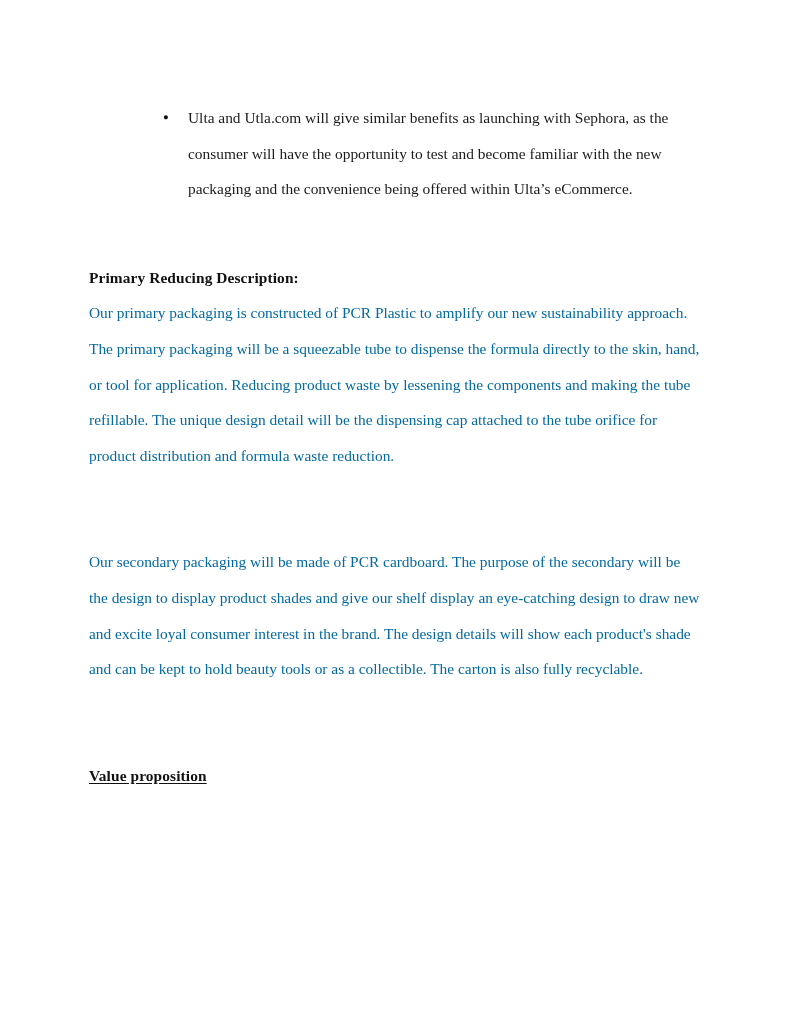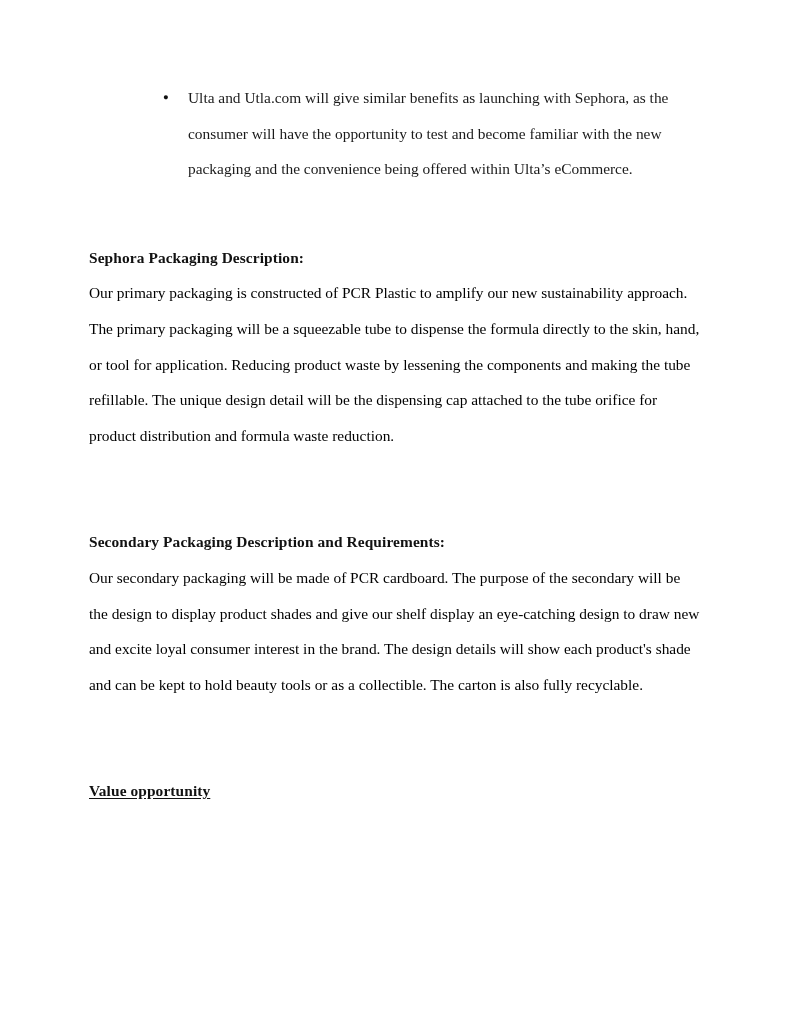--- a/index.html
+++ b/index.html
@@ -16,21 +16,21 @@
     position: relative;
     width: 791px;
     height: 1024px;
     background: #ffffff;
     overflow: hidden;
     box-sizing: border-box;
   }
   .content {
     position: absolute;
     left: 89px;
-    top: 80px;
+    top: 100px;
     width: 613px;
   }
 
   
   .bullet-list {
     list-style: none;
     margin: 0 0 0 0;
     padding: 0;
   }
   .bullet-item {
@@ -63,21 +63,21 @@
     letter-spacing: 0.1px;
     color: #111111;
   }
   .heading.underlined {
     text-decoration: underline;
     text-underline-offset: 2px;
   }
   .body-par {
     font-size: 15.4px;
     line-height: 35.6px;
-    color: #000000;
+    color: #0369a1;
     text-align: left;
   }
 
   
   .gap-after-list { height: 53px; }
   .gap-between-sections { height: 71px; }
   .gap-before-pricing { height: 71px; }
 </style>
 </head>
 <body>
@@ -85,31 +85,30 @@
 <div class="page">
   <div class="content">
 
     <ul class="bullet-list">
       <li class="bullet-item">Ulta and Utla.com will give similar benefits as launching with Sephora, as the consumer will have the opportunity to test and become familiar with the new packaging and the convenience being offered within Ulta’s eCommerce.</li>
     </ul>
 
     <div class="gap-after-list"></div>
 
     <div class="section">
-      <div class="heading">Sephora Packaging Description:</div>
+      <div class="heading">Primary Reducing Description:</div>
       <div class="body-par">Our primary packaging is constructed of PCR Plastic to amplify our new sustainability approach. The primary packaging will be a squeezable tube to dispense the formula directly to the skin, hand, or tool for application. Reducing product waste by lessening the components and making the tube refillable. The unique design detail will be the dispensing cap attached to the tube orifice for product distribution and formula waste reduction.</div>
     </div>
 
     <div class="gap-between-sections"></div>
 
     <div class="section">
-      <div class="heading">Secondary Packaging Description and Requirements:</div>
       <div class="body-par">Our secondary packaging will be made of PCR cardboard. The purpose of the secondary will be the design to display product shades and give our shelf display an eye-catching design to draw new and excite loyal consumer interest in the brand. The design details will show each product's shade and can be kept to hold beauty tools or as a collectible. The carton is also fully recyclable.</div>
     </div>
 
     <div class="gap-before-pricing"></div>
 
     <div class="section">
-      <div class="heading underlined">Value opportunity</div>
+      <div class="heading underlined">Value proposition</div>
     </div>
 
   </div>
 </div>
 
 </body></html>

